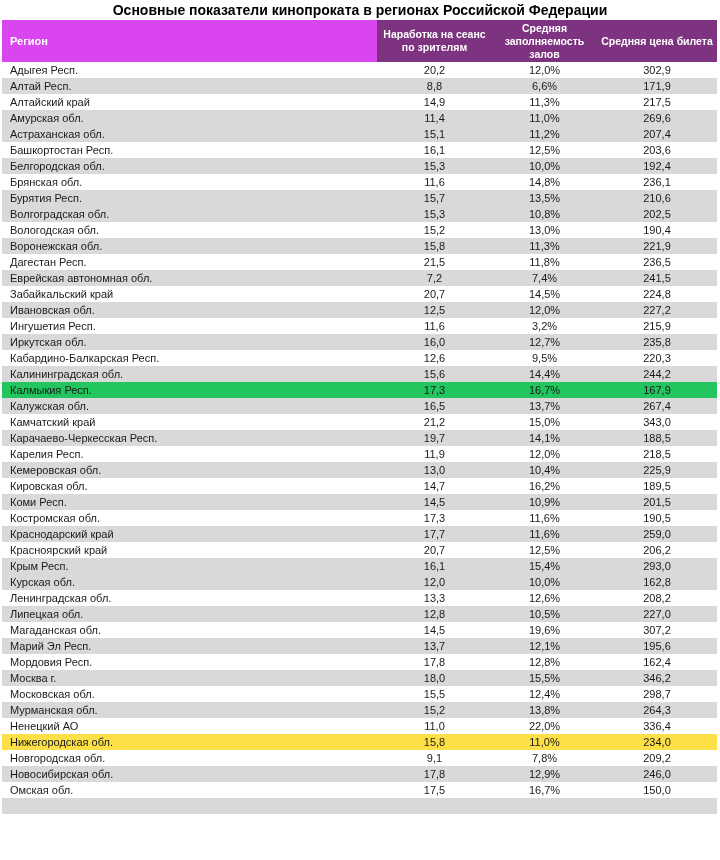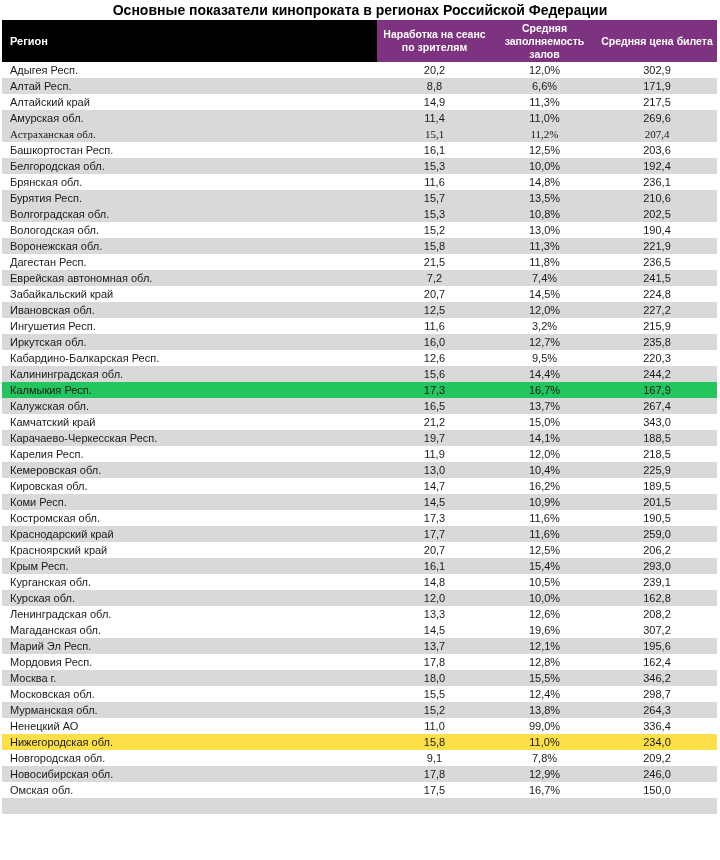--- a/index.html
+++ b/index.html
@@ -74,21 +74,21 @@
 
   <table class="stats">
     <colgroup>
       <col class="c-region">
       <col class="c-att">
       <col class="c-occ">
       <col class="c-price">
     </colgroup>
     <thead>
       <tr>
-        <th class="th-region" style="background: #000000;">Регион</th>
+        <th class="th-region" style="background: #d946ef;">Регион</th>
         <th style="background: rgb(125, 51, 128);">Наработка на сеанс по зрителям</th>
         <th style="background: rgb(125, 51, 128);">Средняя заполняемость залов</th>
         <th style="background: rgb(125, 51, 128);">Средняя цена билета</th>
       </tr>
     </thead>
     <tbody>
         <tr style="background: rgb(255, 255, 255);">
           <td class="region">Адыгея Респ.</td>
           <td class="num">20,2</td>
           <td class="num">12,0%</td>
@@ -105,21 +105,21 @@
           <td class="num">14,9</td>
           <td class="num">11,3%</td>
           <td class="num">217,5</td>
         </tr>
         <tr style="background: rgb(217, 217, 217);">
           <td class="region">Амурская обл.</td>
           <td class="num">11,4</td>
           <td class="num">11,0%</td>
           <td class="num">269,6</td>
         </tr>
-        <tr style="background: rgb(217, 217, 217); font-family: Liberation Serif, serif;">
+        <tr style="background: rgb(217, 217, 217);">
           <td class="region">Астраханская обл.</td>
           <td class="num">15,1</td>
           <td class="num">11,2%</td>
           <td class="num">207,4</td>
         </tr>
         <tr style="background: rgb(255, 255, 255);">
           <td class="region">Башкортостан Респ.</td>
           <td class="num">16,1</td>
           <td class="num">12,5%</td>
           <td class="num">203,6</td>
@@ -273,38 +273,38 @@
           <td class="num">20,7</td>
           <td class="num">12,5%</td>
           <td class="num">206,2</td>
         </tr>
         <tr style="background: rgb(217, 217, 217);">
           <td class="region">Крым Респ.</td>
           <td class="num">16,1</td>
           <td class="num">15,4%</td>
           <td class="num">293,0</td>
         </tr>
-        <tr style="background: rgb(255, 255, 255);">
-          <td class="region">Курганская обл.</td>
-          <td class="num">14,8</td>
-          <td class="num">10,5%</td>
-          <td class="num">239,1</td>
-        </tr>
         <tr style="background: rgb(217, 217, 217);">
           <td class="region">Курская обл.</td>
           <td class="num">12,0</td>
           <td class="num">10,0%</td>
           <td class="num">162,8</td>
         </tr>
         <tr style="background: rgb(255, 255, 255);">
           <td class="region">Ленинградская обл.</td>
           <td class="num">13,3</td>
           <td class="num">12,6%</td>
           <td class="num">208,2</td>
         </tr>
+        <tr style="background: rgb(217, 217, 217);">
+          <td class="region">Липецкая обл.</td>
+          <td class="num">12,8</td>
+          <td class="num">10,5%</td>
+          <td class="num">227,0</td>
+        </tr>
         <tr style="background: rgb(255, 255, 255);">
           <td class="region">Магаданская обл.</td>
           <td class="num">14,5</td>
           <td class="num">19,6%</td>
           <td class="num">307,2</td>
         </tr>
         <tr style="background: rgb(217, 217, 217);">
           <td class="region">Марий Эл Респ.</td>
           <td class="num">13,7</td>
           <td class="num">12,1%</td>
@@ -330,21 +330,21 @@
         </tr>
         <tr style="background: rgb(217, 217, 217);">
           <td class="region">Мурманская обл.</td>
           <td class="num">15,2</td>
           <td class="num">13,8%</td>
           <td class="num">264,3</td>
         </tr>
         <tr style="background: rgb(255, 255, 255);">
           <td class="region">Ненецкий АО</td>
           <td class="num">11,0</td>
-          <td class="num">99,0%</td>
+          <td class="num">22,0%</td>
           <td class="num">336,4</td>
         </tr>
         <tr style="background: #fde047;">
           <td class="region">Нижегородская обл.</td>
           <td class="num">15,8</td>
           <td class="num">11,0%</td>
           <td class="num">234,0</td>
         </tr>
         <tr style="background: rgb(255, 255, 255);">
           <td class="region">Новгородская обл.</td>

